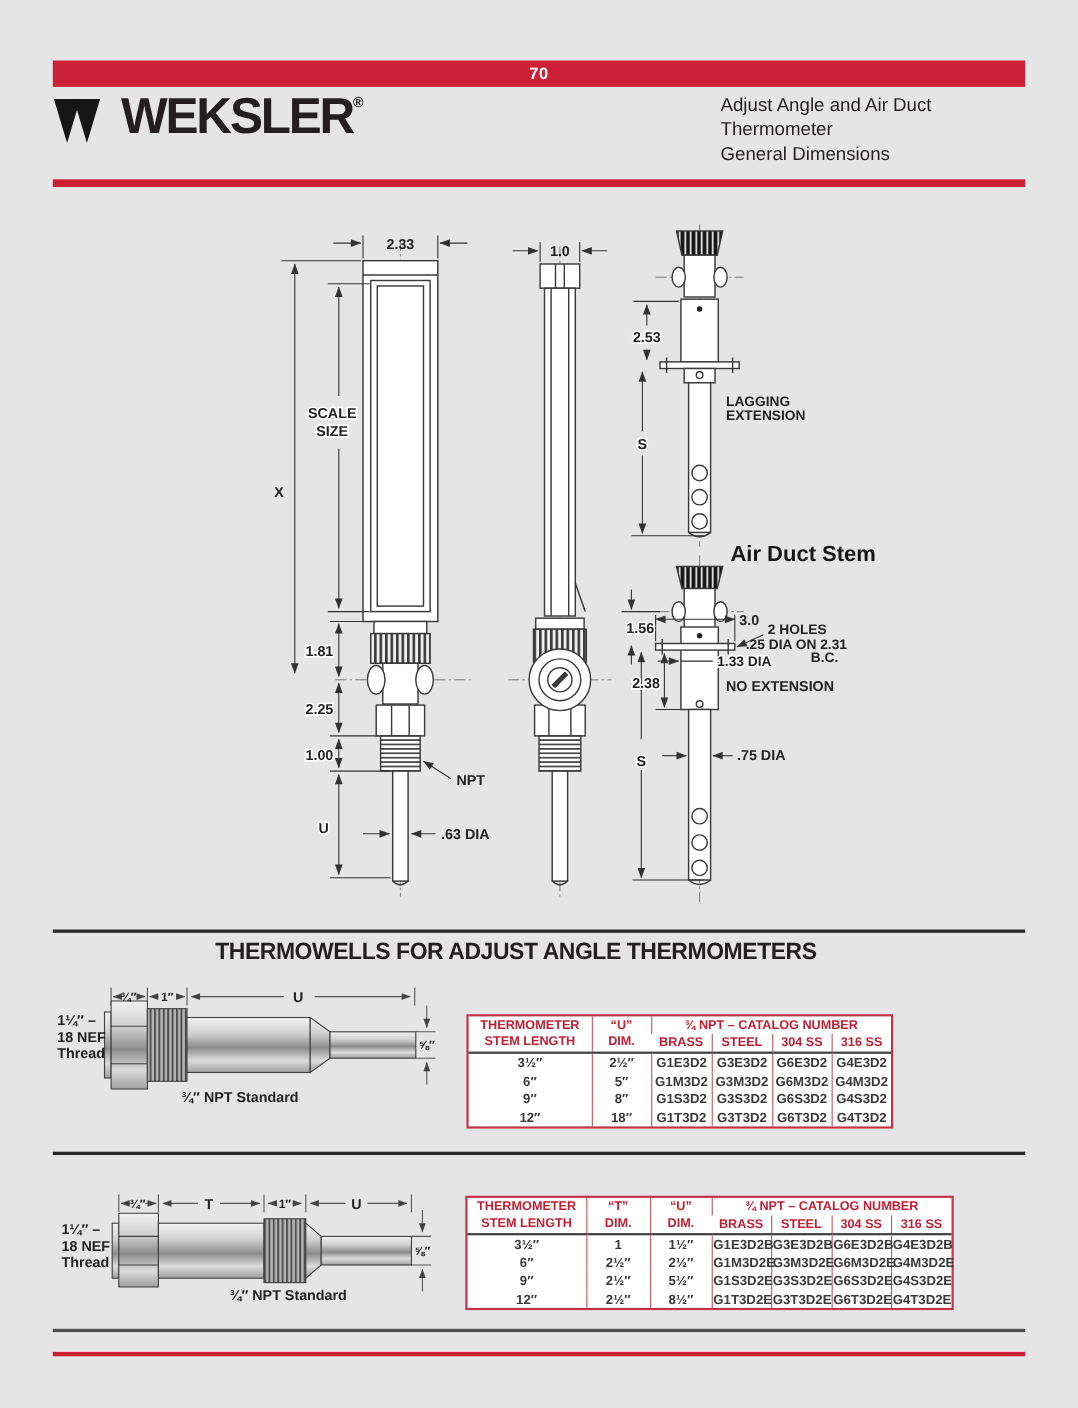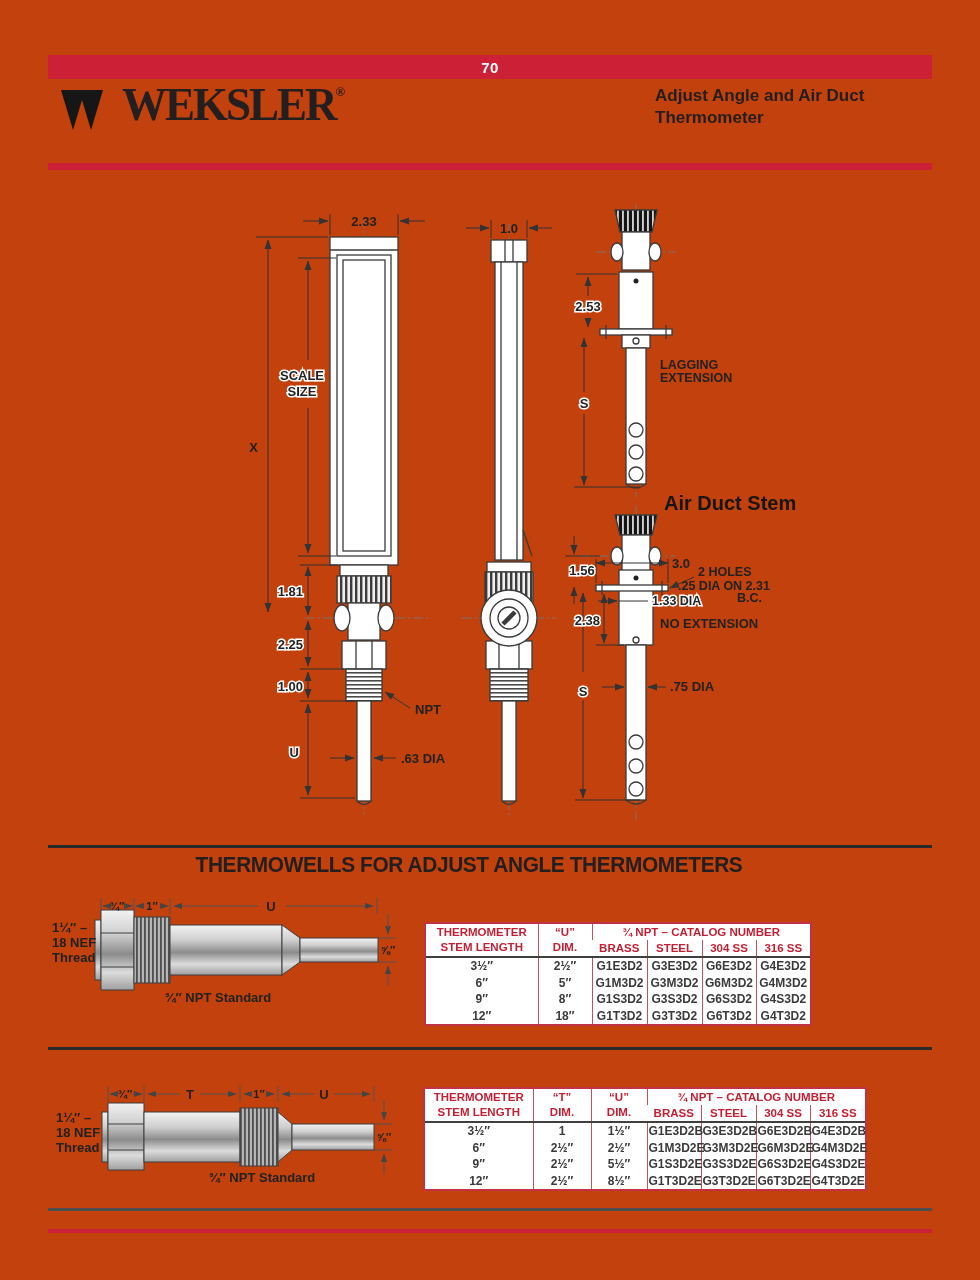--- a/index.html
+++ b/index.html
@@ -6,31 +6,31 @@
     --red:#cc2036;
     --tbl-border:#c4515e;
     --tbl-outer:#c23246;
     --red-text:#c31f33;
     --ink:#231f20;
     --data:#3a3a3a;
     --line:#3a3a3a;
   }
   html,body{margin:0;padding:0;background:#ffffff;}
   .page{
-    position:relative;width:980px;height:1280px;background:#c2410c;overflow:hidden;
+    position:relative;width:980px;height:1280px;background:#e5e5e5;overflow:hidden;
     font-family:"Liberation Sans",sans-serif;color:var(--ink);
   }
   .topbar{position:absolute;left:48px;top:55px;width:884px;height:24px;background:var(--red);
     display:flex;align-items:center;justify-content:center;}
   .topbar span{color:#fff;font-weight:bold;font-size:15px;letter-spacing:0.5px;}
-  .brandrow{position:absolute;left:60px;top:83px;display:flex;align-items:flex-start;font-family:Liberation Serif, serif;}
+  .brandrow{position:absolute;left:48px;top:83px;display:flex;align-items:flex-start;}
   .wmark{margin-top:6px;margin-right:6px;}
   .brandtext{font-size:45px;font-weight:bold;letter-spacing:-2px;line-height:1;transform:scaleY(1.02);}
   .reg{font-size:13px;font-weight:bold;vertical-align:24px;letter-spacing:0;}
-  .titleblock{position:absolute;left:655px;top:85px;width:290px;font-size:17px;font-weight:bold;line-height:1.3;}
+  .titleblock{position:absolute;left:655px;top:85px;width:290px;font-size:17px;font-weight:normal;line-height:1.3;}
   .redrule{position:absolute;left:48px;top:163px;width:884px;height:7px;background:var(--red);}
   .blackrule{position:absolute;left:48px;width:884px;height:3px;background:#2a2a2a;}
   .section-heading{position:absolute;left:48px;top:853px;width:842px;text-align:center;
     font-size:21.5px;font-weight:bold;letter-spacing:-0.4px;transform:scaleX(0.97);}
   .drawings,.wellsvg{position:absolute;}
   .footer-dark{position:absolute;left:48px;top:1208px;width:884px;height:3px;background:#4d4d4d;}
   .footer-red{position:absolute;left:48px;top:1229px;width:884px;height:4px;background:var(--red);}
 
   
   .tablewrap{position:absolute;border:2px solid var(--tbl-outer);background:#fff;}
@@ -64,20 +64,21 @@
     <svg class="wmark" width="56" height="42" viewBox="0 0 56 42">
       <polygon points="1,1 25,1 13,41" fill="#161616"></polygon>
       <polygon points="19,1 43,1 31,41" fill="#161616"></polygon>
     </svg>
     <div class="brandtext"><span>WEKSLER</span><span class="reg">®</span></div>
   </div>
 
   <div class="titleblock">
     <div>Adjust Angle and Air Duct</div>
     <div>Thermometer</div>
+    <div>General Dimensions</div>
   </div>
 
   <div class="redrule"></div>
 
   <svg class="drawings" style="left:48px;top:180px;" width="884" height="665" viewBox="48 180 884 665">
     <defs>
       <marker id="arr" viewBox="0 0 10 8" markerWidth="10" markerHeight="8" refX="9.5" refY="4" orient="auto-start-reverse" markerUnits="userSpaceOnUse">
         <path d="M0.5,0.5 L10,4 L0.5,7.5 z" fill="#333"></path>
       </marker>
       <pattern id="kn" width="5" height="30" patternUnits="userSpaceOnUse">

